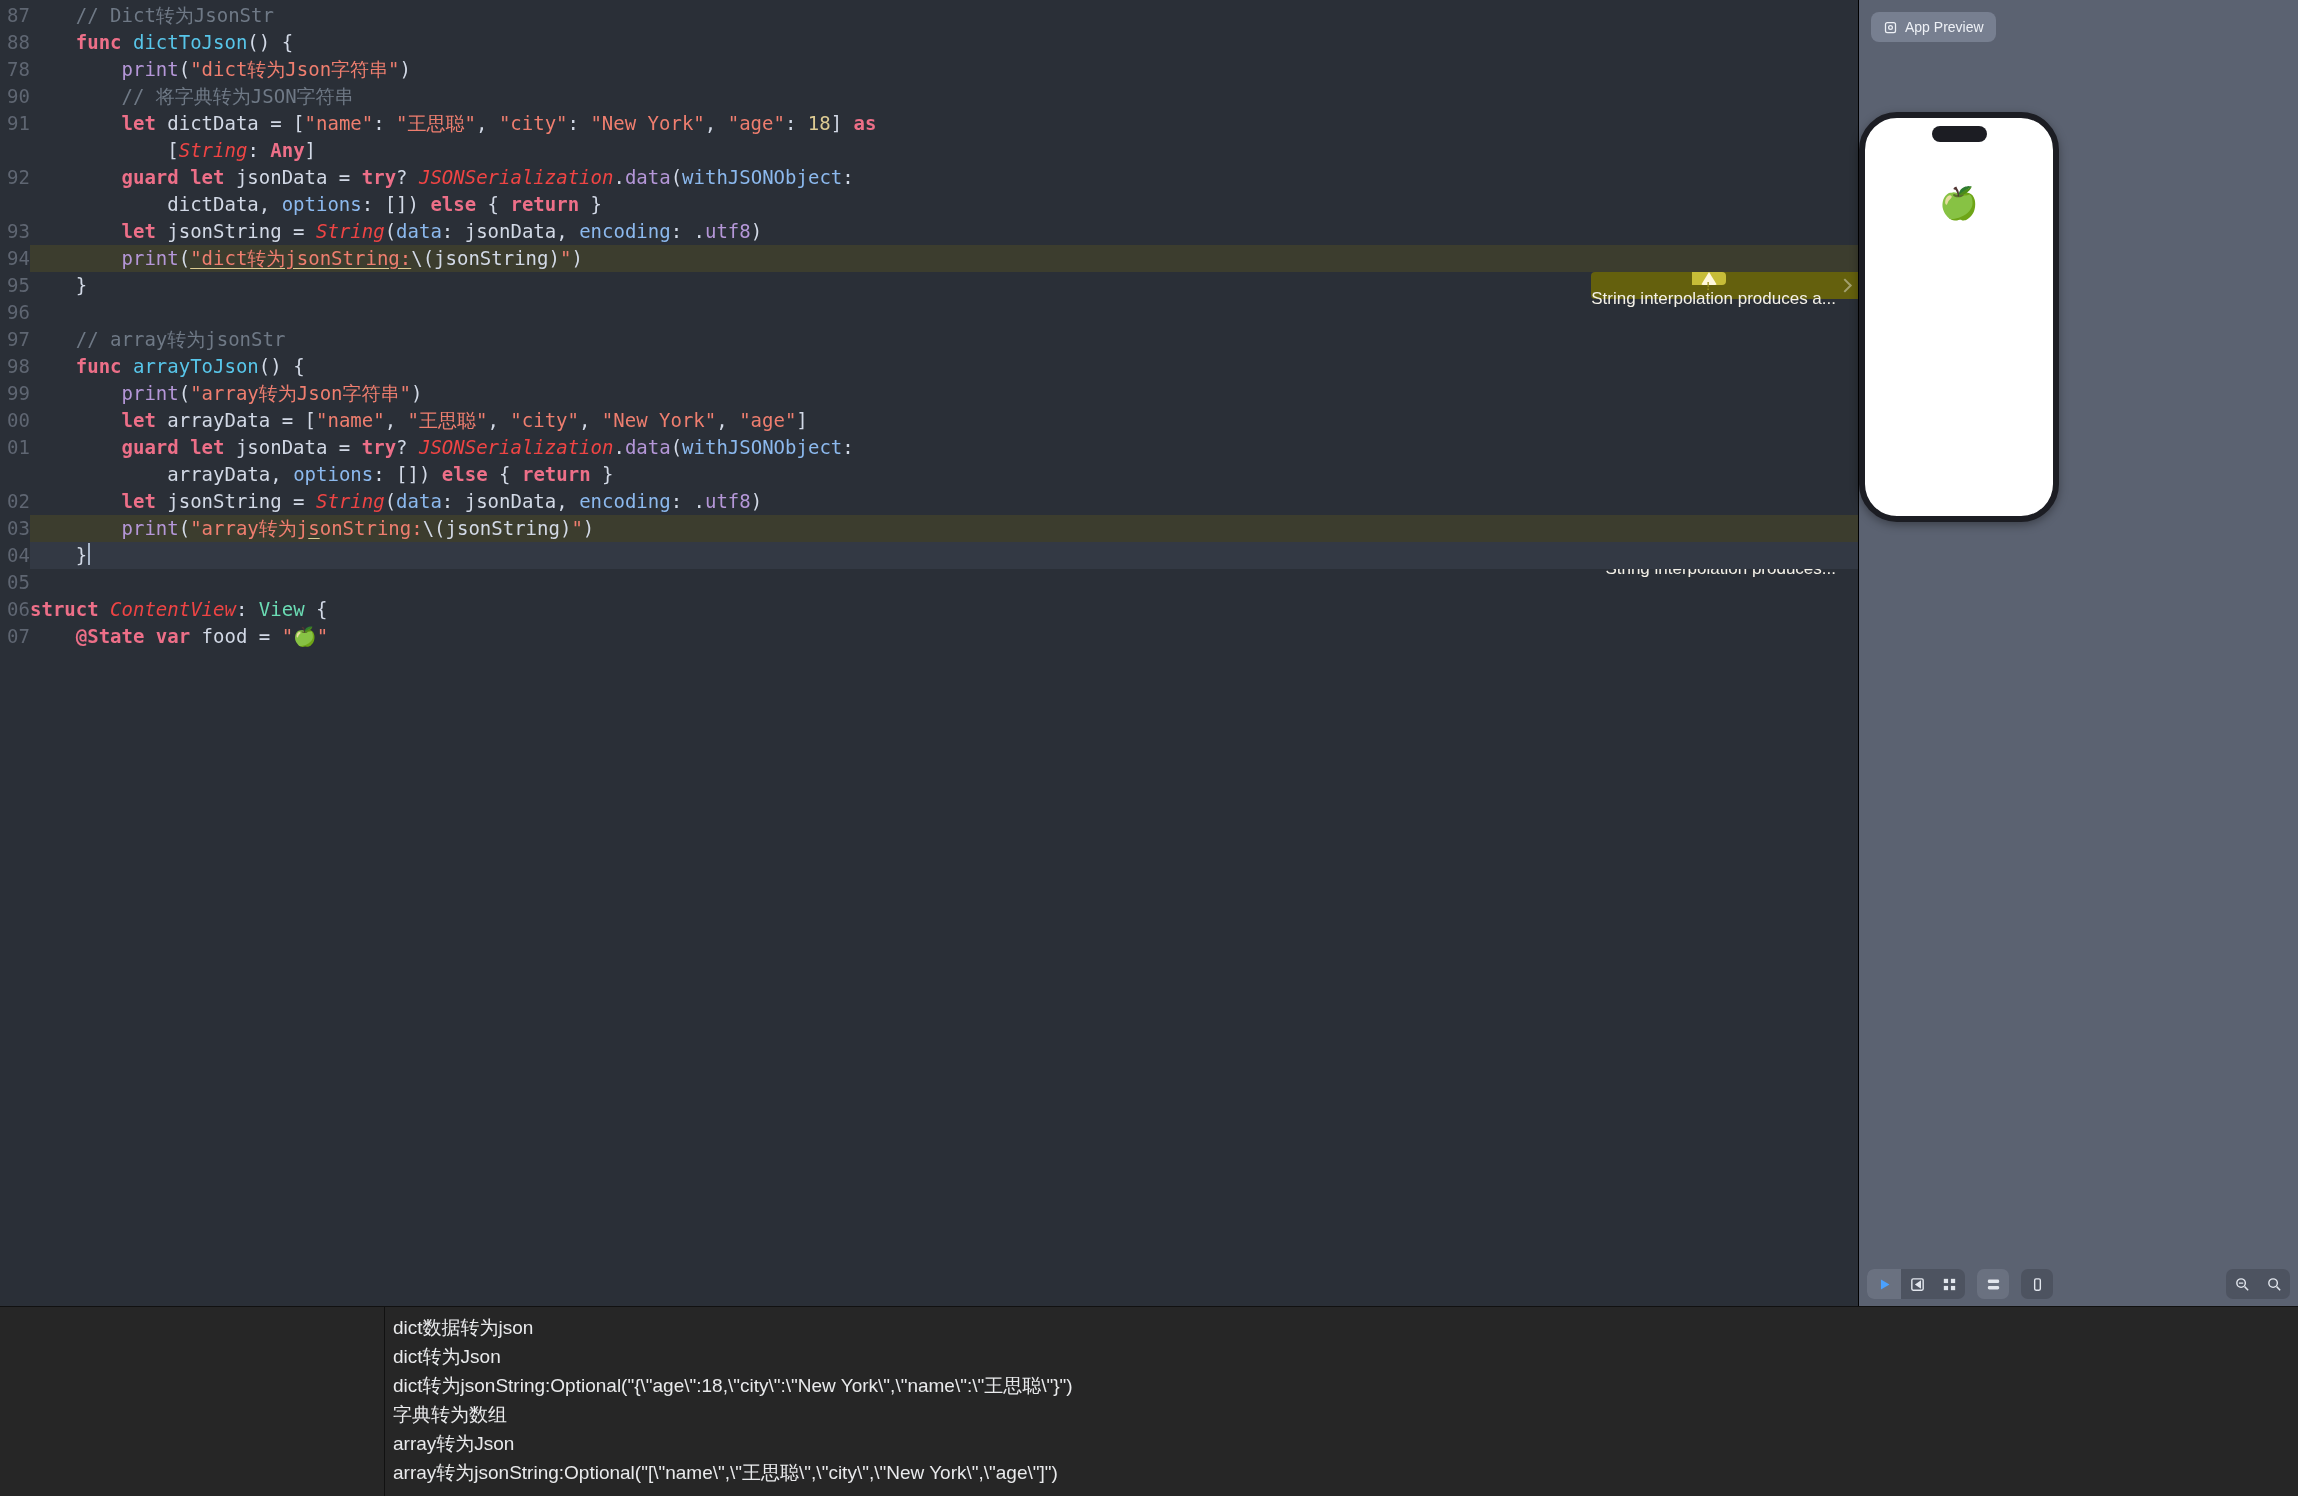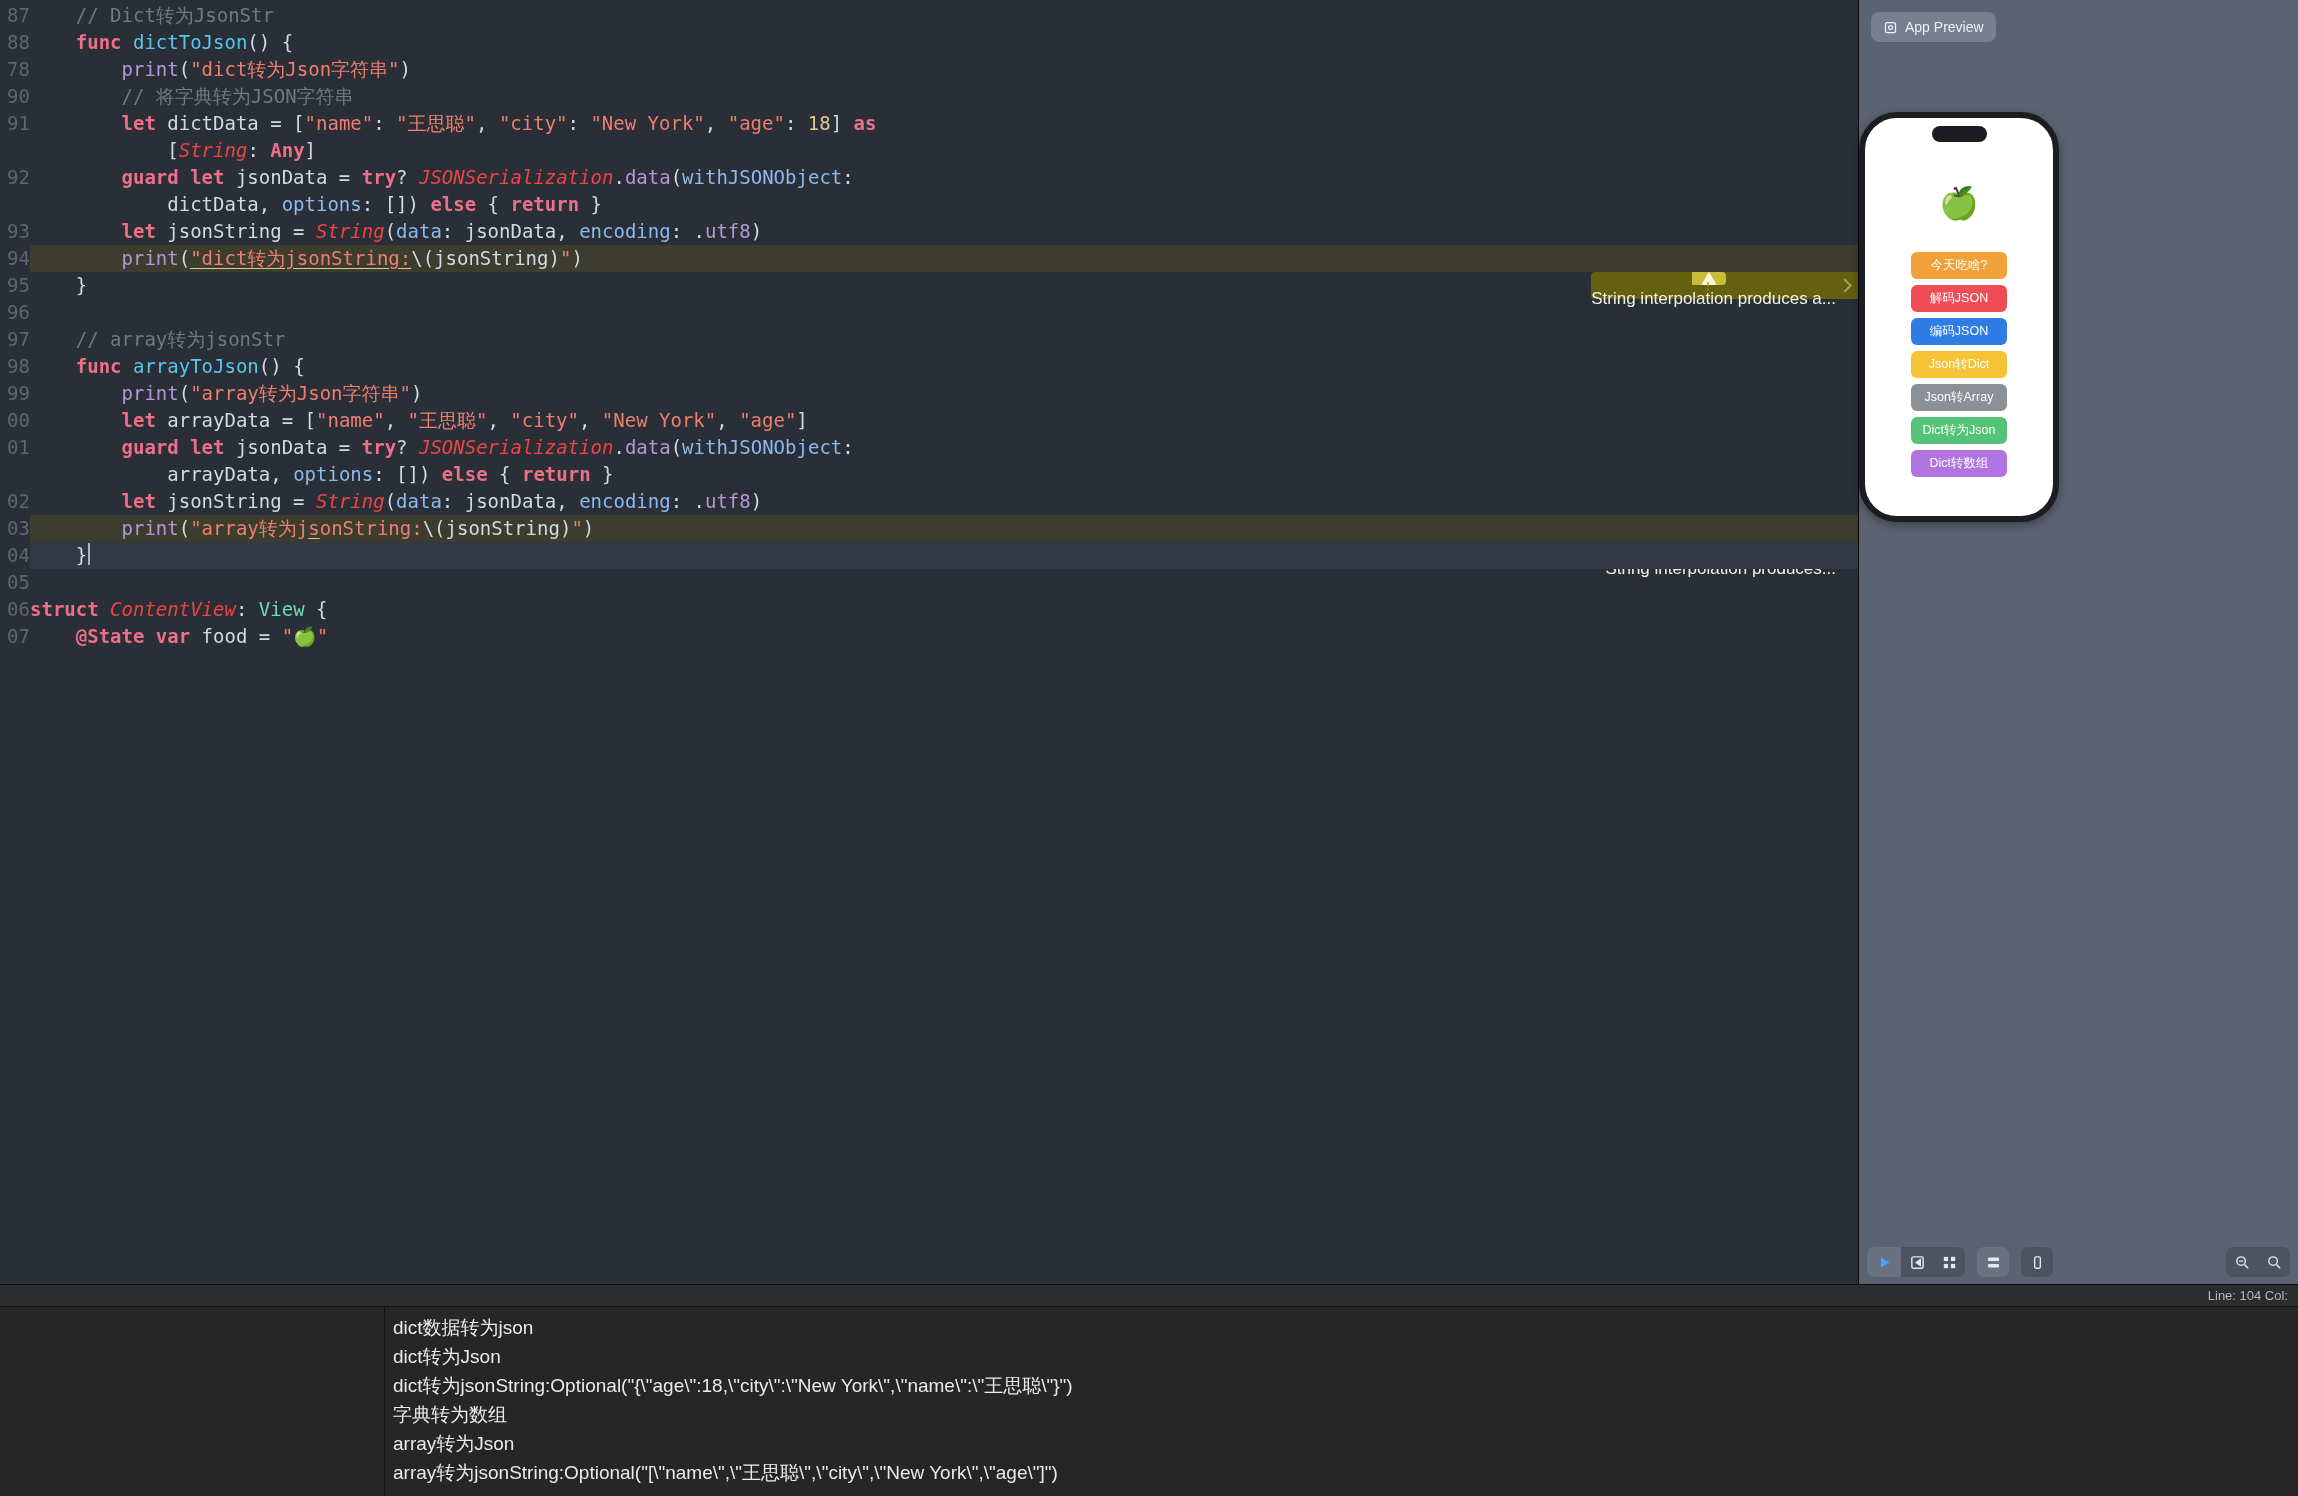--- a/index.html
+++ b/index.html
@@ -109,29 +109,20 @@
         <svg viewBox="0 0 24 24" fill="none" stroke="currentColor" stroke-width="2">
           <rect x="4" y="4" width="16" height="16" rx="3"></rect>
             <circle cx="12" cy="12" r="3"></circle>
           </svg>
         <span>App Preview</span>
       </div>
 
       <div class="phone">
         <div class="notch"></div>
         <div class="apple">🍏</div>
-        <div class="btns" id="phone-btns">
-            <button style="background: rgb(241, 161, 58);">今天吃啥?</button>
-            <button style="background: rgb(239, 76, 87);">解码JSON</button>
-            <button style="background: rgb(47, 125, 228);">编码JSON</button>
-            <button style="background: rgb(245, 195, 53);">Json转Dict</button>
-            <button style="background: rgb(139, 144, 150);">Json转Array</button>
-            <button style="background: rgb(84, 195, 119);">Dict转为Json</button>
-            <button style="background: rgb(176, 115, 224);">Dict转数组</button>
-          </div>
       </div>
 
       <div class="preview-toolbar">
         <div class="tb-group">
           <button class="tb-btn blue sel">
             <svg viewBox="0 0 24 24" fill="currentColor">
                 <polygon points="7,5 19,12 7,19"></polygon>
               </svg>
             </button>
           <button class="tb-btn">
@@ -177,23 +168,20 @@
             <svg viewBox="0 0 24 24" fill="none" stroke="currentColor" stroke-width="2">
                 <circle cx="10" cy="10" r="6"></circle>
                 <line x1="15" y1="15" x2="20" y2="20"></line>
               </svg>
             </button>
         </div>
       </div>
     </div>
   </div>
 
-  <div class="status">
-    <span>Line: 104   Col:</span>
-  </div>
 
   <div class="console">
     <div class="vars"></div>
     <div class="out" id="console-out">dict数据转为json
 dict转为Json
 dict转为jsonString:Optional("{\"age\":18,\"city\":\"New York\",\"name\":\"王思聪\"}")
 字典转为数组
 array转为Json
 array转为jsonString:Optional("[\"name\",\"王思聪\",\"city\",\"New York\",\"age\"]")</div>
   </div>

